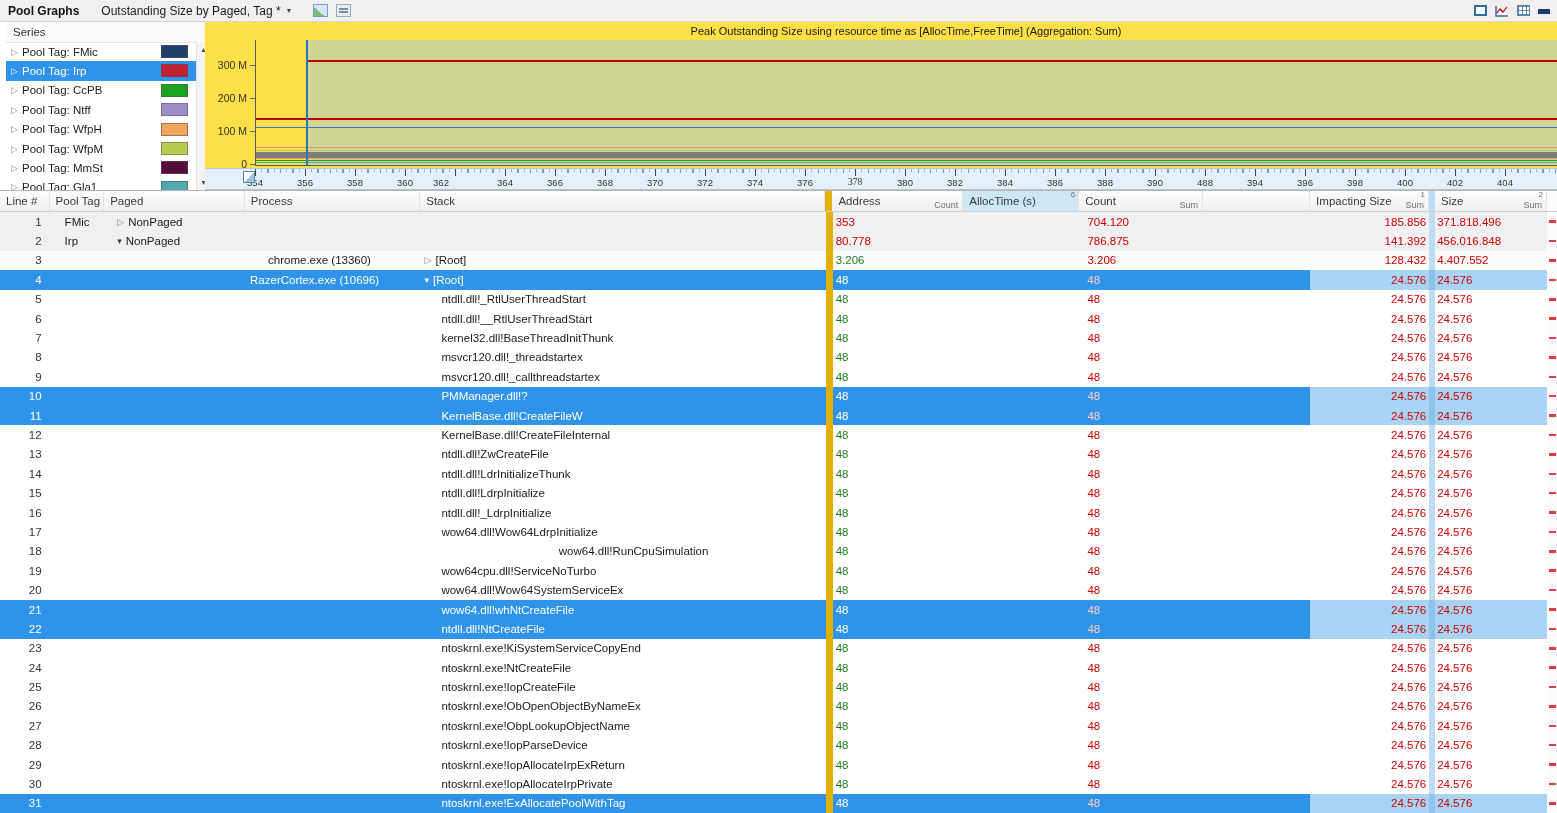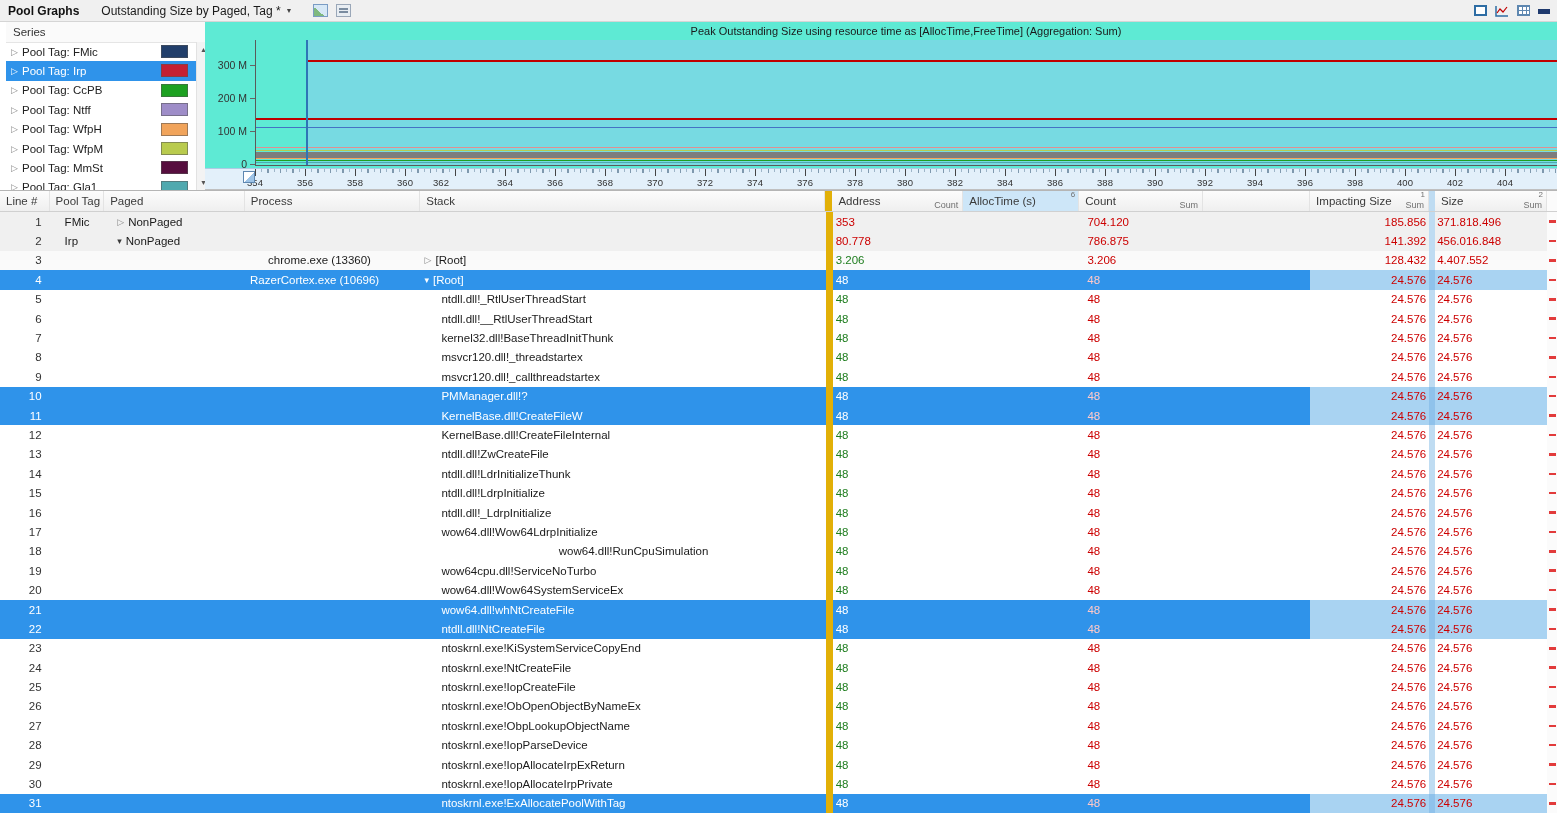--- a/index.html
+++ b/index.html
@@ -39,21 +39,21 @@
   .series-row .swatch{position:absolute;left:155px;top:3px;width:27px;height:13px;
                       border:1px solid #55555588;box-sizing:border-box}
   .series-row.sel{background:#2F93EA;color:#fff}
   .series-row.sel .exp{color:#fff}
   .series-scrollbar{position:absolute;top:20px;right:0;bottom:0;width:14px;background:#F3F3F3;
                     border-left:1px solid #E2E2E2;box-sizing:border-box}
   .sb-up,.sb-down{position:absolute;left:0;width:100%;text-align:center;font-size:7px;color:#555}
   .sb-up{top:4px}.sb-down{bottom:4px}
 
   
-  .chart{position:absolute;left:205px;top:22px;width:1352px;height:146px;background:#5eead4;overflow:hidden}
+  .chart{position:absolute;left:205px;top:22px;width:1352px;height:146px;background:#fde047;overflow:hidden}
   .chart-title{position:absolute;left:50px;right:0;top:3px;text-align:center;font-size:11px;color:#1a1a1a}
   .y-axis{position:absolute;left:0;top:0;width:50px;height:146px}
   .ylab{position:absolute;right:8px;font-size:10.5px;color:#333;white-space:nowrap}
   .ytick{position:absolute;right:0;width:5px;height:1px;background:#666}
   .plot{position:absolute;left:50px;top:18px;width:1301px;height:125px;
         border-left:1px solid #5A5A5A;border-bottom:1px solid #5A5A5A;box-sizing:content-box}
   .sel-region{position:absolute;top:0;bottom:0;right:0;background:rgba(150,200,243,0.45)}
   .plot-lines{position:absolute;inset:0}
   .hline{position:absolute;right:0}
   .sel-line{position:absolute;top:0;bottom:0;width:2px;background:#2E75B6}
@@ -247,35 +247,35 @@
         <div class="xlab" style="left: 400px;">368</div>
         <div class="xtick" style="left: 450px;"></div>
         <div class="xlab" style="left: 450px;">370</div>
         <div class="xtick" style="left: 500px;"></div>
         <div class="xlab" style="left: 500px;">372</div>
         <div class="xtick" style="left: 550px;"></div>
         <div class="xlab" style="left: 550px;">374</div>
         <div class="xtick" style="left: 600px;"></div>
         <div class="xlab" style="left: 600px;">376</div>
         <div class="xtick" style="left: 650px;"></div>
-        <div class="xlab" style="left: 650px;">378</div>
+        <div class="xlab" style="left: 650px; font-family: Liberation Serif, serif;">378</div>
         <div class="xtick" style="left: 700px;"></div>
         <div class="xlab" style="left: 700px;">380</div>
         <div class="xtick" style="left: 750px;"></div>
         <div class="xlab" style="left: 750px;">382</div>
         <div class="xtick" style="left: 800px;"></div>
         <div class="xlab" style="left: 800px;">384</div>
         <div class="xtick" style="left: 850px;"></div>
         <div class="xlab" style="left: 850px;">386</div>
         <div class="xtick" style="left: 900px;"></div>
         <div class="xlab" style="left: 900px;">388</div>
         <div class="xtick" style="left: 950px;"></div>
         <div class="xlab" style="left: 950px;">390</div>
         <div class="xtick" style="left: 1000px;"></div>
-        <div class="xlab" style="left: 1000px;">392</div>
+        <div class="xlab" style="left: 1000px;">488</div>
         <div class="xtick" style="left: 1050px;"></div>
         <div class="xlab" style="left: 1050px;">394</div>
         <div class="xtick" style="left: 1100px;"></div>
         <div class="xlab" style="left: 1100px;">396</div>
         <div class="xtick" style="left: 1150px;"></div>
         <div class="xlab" style="left: 1150px;">398</div>
         <div class="xtick" style="left: 1200px;"></div>
         <div class="xlab" style="left: 1200px;">400</div>
         <div class="xtick" style="left: 1250px;"></div>
         <div class="xlab" style="left: 1250px;">402</div>

